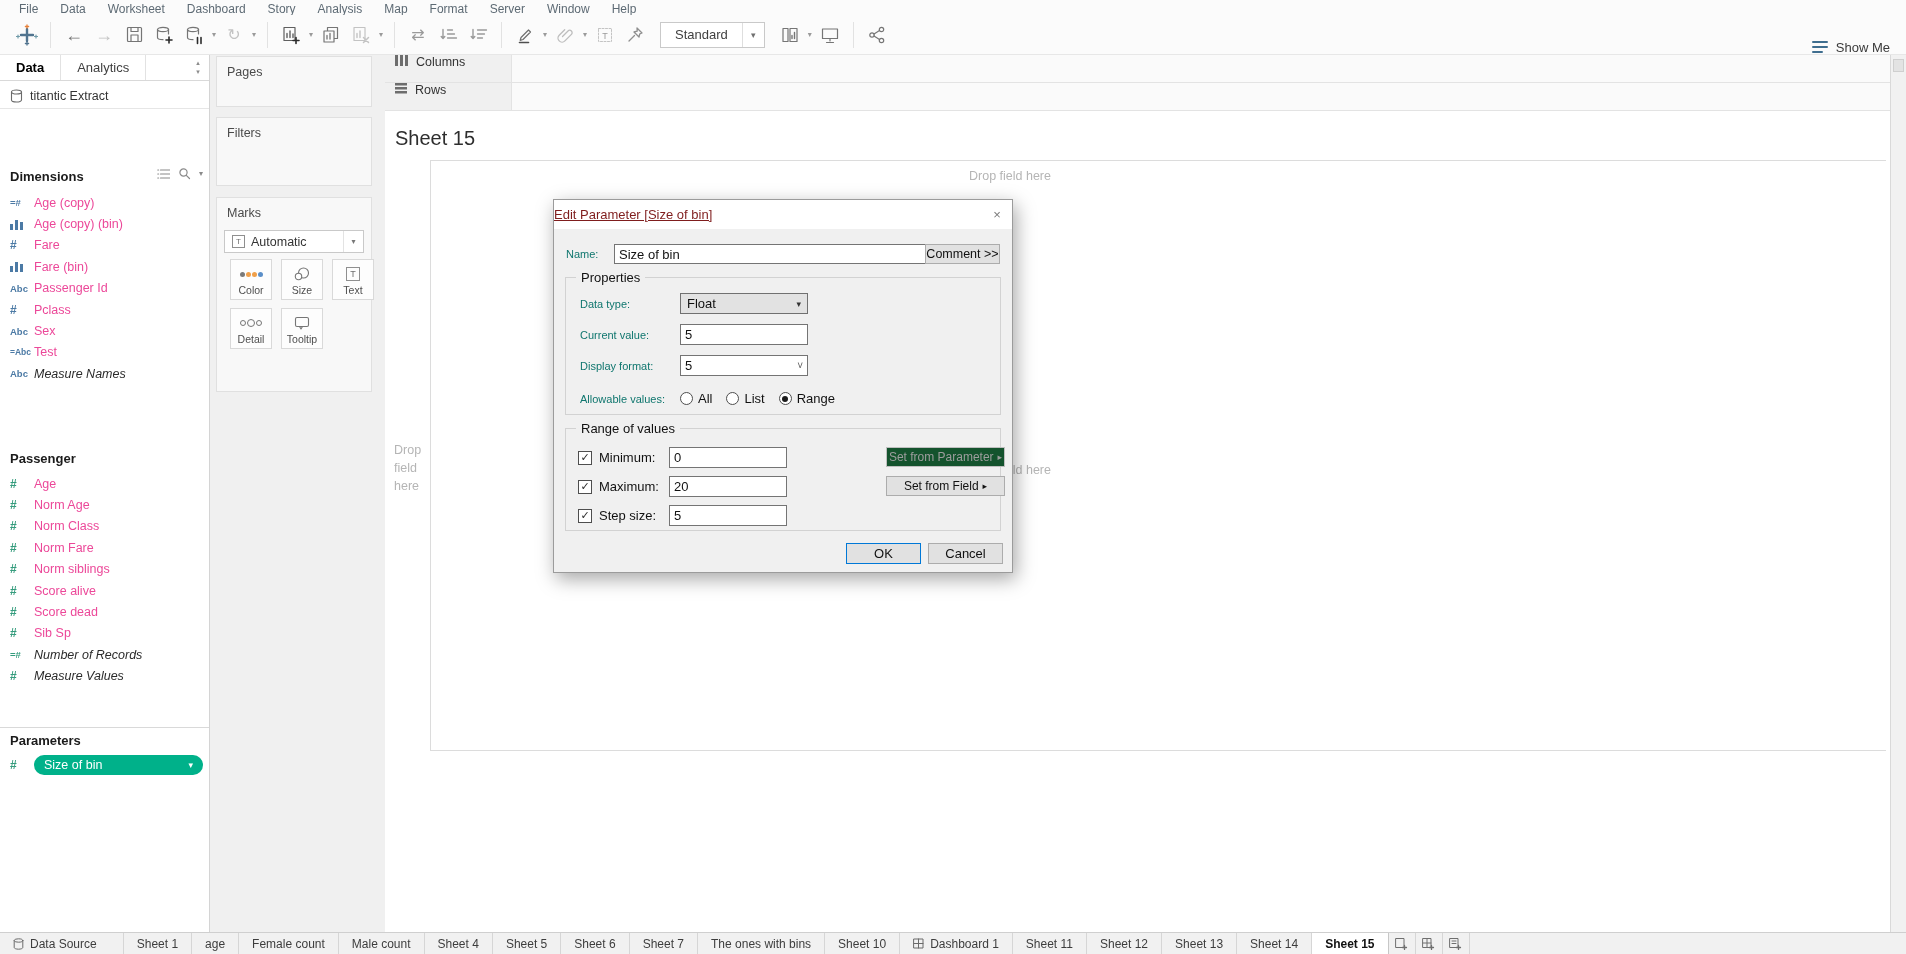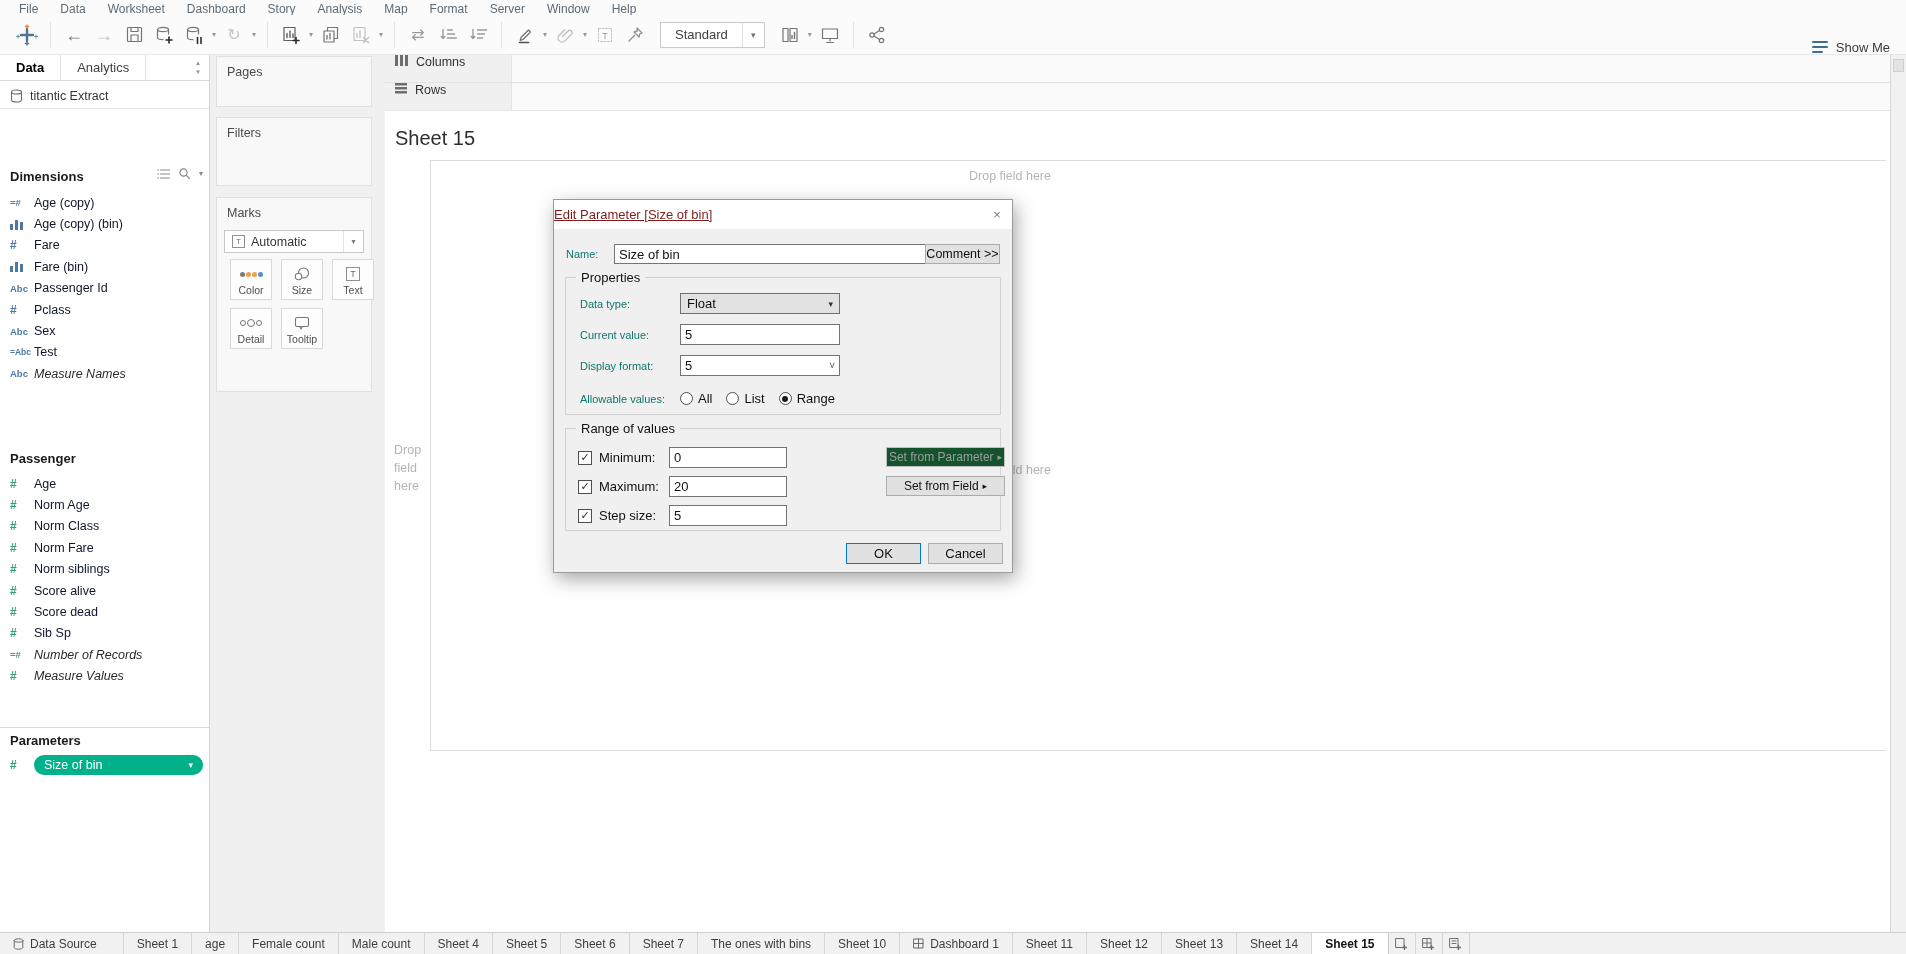--- a/index.html
+++ b/index.html
@@ -38,21 +38,21 @@
   .sec-header { position:absolute; left:10px; font-size:13px; font-weight:bold; color:#1b1b1b; }
   .dim-tools { position:absolute; top:60px; right:6px; display:flex; align-items:center; gap:8px; color:#8a8a8a; }
   .field-list { position:absolute; left:0; right:0; }
   .field-row { height:21.4px; display:flex; align-items:center; padding-left:10px; }
   .fi { width:24px; flex:0 0 24px; font-size:9.5px; font-weight:bold; letter-spacing:0; }
   .fi.num { font-size:12px; }
   .fi.blue { color:#4c7aa5; } .fi.green { color:#359c7d; }
   .bin-icon { width:13px; height:11px; margin-right:11px; flex:0 0 13px;
     background-image:linear-gradient(#4c7aa5,#4c7aa5),linear-gradient(#4c7aa5,#4c7aa5),linear-gradient(#4c7aa5,#4c7aa5);
     background-size:3px 6px,3px 10px,3px 8px; background-position:0 bottom,5px bottom,10px bottom; background-repeat:no-repeat; }
-  .field-row .lbl { font-size:12.5px; color:#0f172a; }
+  .field-row .lbl { font-size:12.5px; color:#ec4899; }
   .field-row .lbl.it { font-style:italic; color:#2b2b2b; }
   .param-row { position:absolute; left:0; right:0; height:22px; display:flex; align-items:center; padding-left:10px; }
   .param-pill { flex:1; margin-right:6px; height:20px; background:#00b18a; border-radius:10px; display:flex; align-items:center; padding:0 10px; }
   .param-pill .lbl { color:#fff; font-size:12.5px; flex:1; }
   .param-pill .car { color:#fff; font-size:9px; }
 
   
   .cards-col { position:absolute; top:55px; left:210px; width:175px; bottom:22px; background:#f0f0f0; }
   .card { position:absolute; left:6px; right:13px; background:#f8f8f8; border:1px solid #e0e0e0; }
   .card .card-label { font-size:12.5px; color:#4a4a4a; padding:8px 0 0 10px; }
@@ -101,21 +101,21 @@
   .dlg-row-name { position:absolute; top:44px; left:12px; right:12px; height:20px; display:flex; align-items:center; }
   .dlg-label { font-size:11px; color:#0f766e;text-align:center; }
   .dlg-input { background:#fff; border:1px solid #747474; font-size:13px; color:#111; display:flex; align-items:center; padding:0 4px; }
   .name-input { position:absolute; left:48px; width:320px; height:20px; top:0; }
   .comment-btn { position:absolute; right:0; top:0; width:75px; height:20px; background:#e1e1e1; border:1px solid #acacac; font-size:12.5px; color:#111; display:flex; align-items:center; justify-content:center; }
   .groupbox { position:absolute; left:11px; right:11px; border:1px solid #d2d2d2; }
   .gb-props { top:77px; height:138px; }
   .gb-range { top:228px; height:103px; }
   .gb-legend { position:absolute; top:-8px; left:10px; background:#f0f0f0; padding:0 5px; font-size:13px; color:#111; }
   .prop-row { position:absolute; left:14px; right:14px; height:21px; display:flex; align-items:center; }
-  .prop-row .fld { position:absolute; left:100px; width:160px; height:21px; }
+  .prop-row .fld { position:absolute; left:100px; width:128px; height:21px; }
   .dd-gray { background:#e2e2e2; border:1px solid #707070; display:flex; align-items:center; font-size:13px; color:#111; padding:0 6px; }
   .dd-gray .car { margin-left:auto; font-size:9px; color:#333; }
   .combo-chev { margin-left:auto; font-size:10px; color:#5a5a5a; }
   .radio-group { position:absolute; left:100px; display:flex; align-items:center; gap:14px; }
   .radio { display:flex; align-items:center; gap:5px; font-size:13px; color:#111; }
   .radio .circ { width:13px; height:13px; border:1px solid #4e4e4e; border-radius:50%; background:#fff; position:relative; }
   .radio .circ.sel::after { content:""; position:absolute; left:2.5px; top:2.5px; width:6px; height:6px; border-radius:50%; background:#1b1b1b; }
   .chk-row { position:absolute; left:12px; height:21px; display:flex; align-items:center; }
   .chk { width:14px; height:14px; background:#fff; border:1px solid #4e4e4e; font-size:11px; color:#2b2b2b; display:flex; align-items:center; justify-content:center; margin-right:7px; }
   .chk-row .clabel { font-size:13px; color:#111; width:70px; }

